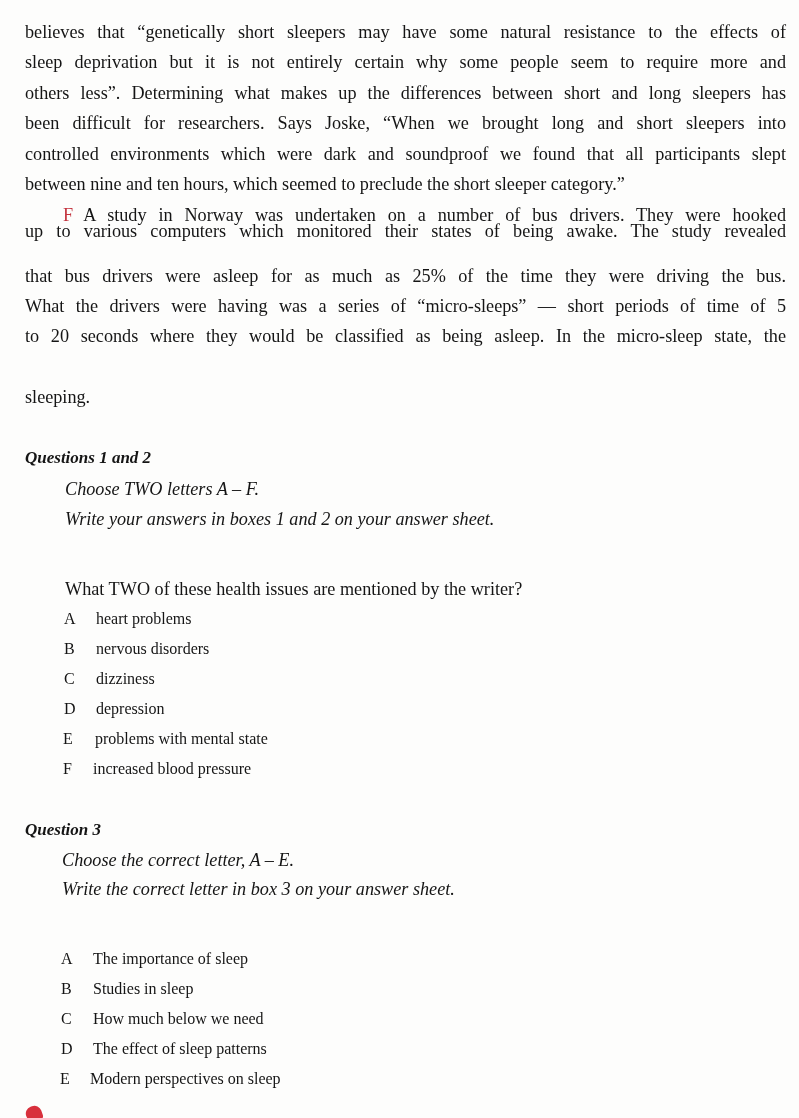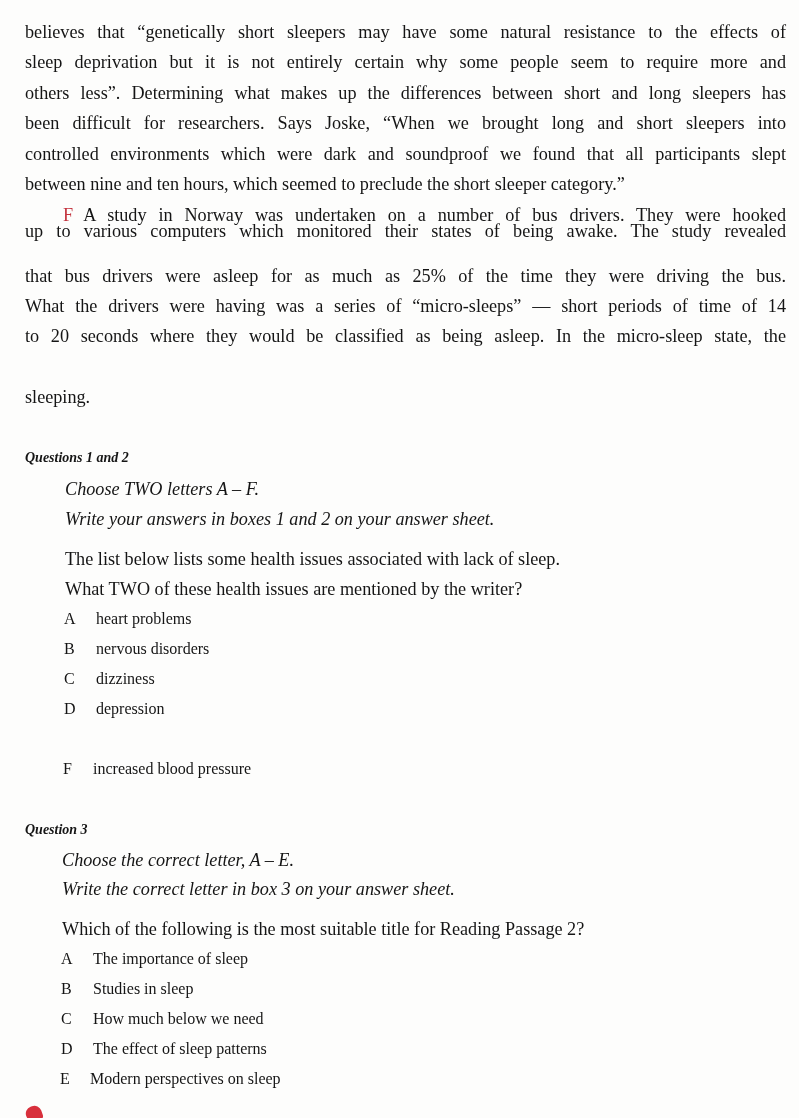--- a/index.html
+++ b/index.html
@@ -13,21 +13,21 @@
   .page { position: absolute; left: 0; top: 0; width: 799px; height: 964px; }
   .line {
     position: absolute; left: 25px; width: 761px;
     font-size: 18.2px; line-height: 30px; white-space: nowrap;
     text-align: justify; text-align-last: justify;
   }
   .line.last { text-align-last: left; }
   .para-letter { color: #c4343f; margin-right: 10px; }
   .heading {
     position: absolute; left: 25px;
-    font-style: italic; font-weight: bold; font-size: 14px; line-height: 30px;
+    font-style: italic; font-weight: bold; font-size: 17px; line-height: 30px;
   }
   .instr {
     position: absolute; font-style: italic; font-size: 18.2px; line-height: 30px; white-space: nowrap;
   }
   .qtext { position: absolute; font-size: 18.2px; line-height: 30px; white-space: nowrap; }
   .option { position: absolute; font-size: 16px; line-height: 30px; white-space: nowrap; }
   .option .letter { display: inline-block; width: 32px; }
   .red-mark {
     position: absolute; left: 26px; top: 1106px; width: 16px; height: 16px;
     background: #d8303c; border-radius: 50% 50% 30% 60%; transform: rotate(-20deg);
@@ -43,40 +43,39 @@
   <div class="line" style="top:78px">others less”. Determining what makes up the differences between short and long sleepers has</div>
   <div class="line" style="top:108px">been difficult for researchers. Says Joske, “When we brought long and short sleepers into</div>
   <div class="line" style="top:139px">controlled environments which were dark and soundproof we found that all participants slept</div>
   <div class="line last" style="top:169px">between nine and ten hours, which seemed to preclude the short sleeper category.”</div>
 
   <div class="line" style="top:200px; left:63px; width:723px">
     <span class="para-letter">F</span><span>A study in Norway was undertaken on a number of bus drivers. They were hooked</span>
   </div>
   <div class="line" style="top:216px">up to various computers which monitored their states of being awake. The study revealed</div>
   <div class="line" style="top:261px">that bus drivers were asleep for as much as 25% of the time they were driving the bus.</div>
-  <div class="line" style="top:291px">What the drivers were having was a series of “micro-sleeps” — short periods of time of 14</div>
+  <div class="line" style="top:291px">What the drivers were having was a series of “micro-sleeps” — short periods of time of 5</div>
   <div class="line" style="top:321px">to 20 seconds where they would be classified as being asleep. In the micro-sleep state, the</div>
   <div class="line last" style="top:382px">sleeping.</div>
 
   <div class="heading" style="top:443px">Questions 1 and 2</div>
   <div class="instr" style="left:65px; top:474px">Choose TWO letters A – F.</div>
   <div class="instr" style="left:65px; top:504px">Write your answers in boxes 1 and 2 on your answer sheet.</div>
-  <div class="qtext" style="left:65px; top:544px">The list below lists some health issues associated with lack of sleep.</div>
   <div class="qtext" style="left:65px; top:574px">What TWO of these health issues are mentioned by the writer?</div>
 
   <div class="option" style="left:64px; top:604px"><span class="letter">A</span><span>heart problems</span></div>
   <div class="option" style="left:64px; top:634px"><span class="letter">B</span><span>nervous disorders</span></div>
   <div class="option" style="left:64px; top:664px"><span class="letter">C</span><span>dizziness</span></div>
   <div class="option" style="left:64px; top:694px"><span class="letter">D</span><span>depression</span></div>
+  <div class="option" style="left:63px; top:724px"><span class="letter">E</span><span>problems with mental state</span></div>
   <div class="option" style="left:63px; top:754px"><span class="letter" style="width:30px">F</span><span>increased blood pressure</span></div>
 
   <div class="heading" style="top:815px">Question 3</div>
   <div class="instr" style="left:62px; top:845px">Choose the correct letter, A – E.</div>
   <div class="instr" style="left:62px; top:874px">Write the correct letter in box 3 on your answer sheet.</div>
-  <div class="qtext" style="left:62px; top:914px">Which of the following is the most suitable title for Reading Passage 2?</div>
 
   <div class="option" style="left:61px; top:944px"><span class="letter">A</span><span>The importance of sleep</span></div>
   <div class="option" style="left:61px; top:974px"><span class="letter">B</span><span>Studies in sleep</span></div>
   <div class="option" style="left:61px; top:1004px"><span class="letter">C</span><span>How much below we need</span></div>
   <div class="option" style="left:61px; top:1034px"><span class="letter">D</span><span>The effect of sleep patterns</span></div>
   <div class="option" style="left:60px; top:1064px"><span class="letter" style="width:30px">E</span><span>Modern perspectives on sleep</span></div>
 
   <div class="red-mark"></div>
 </div>
 

